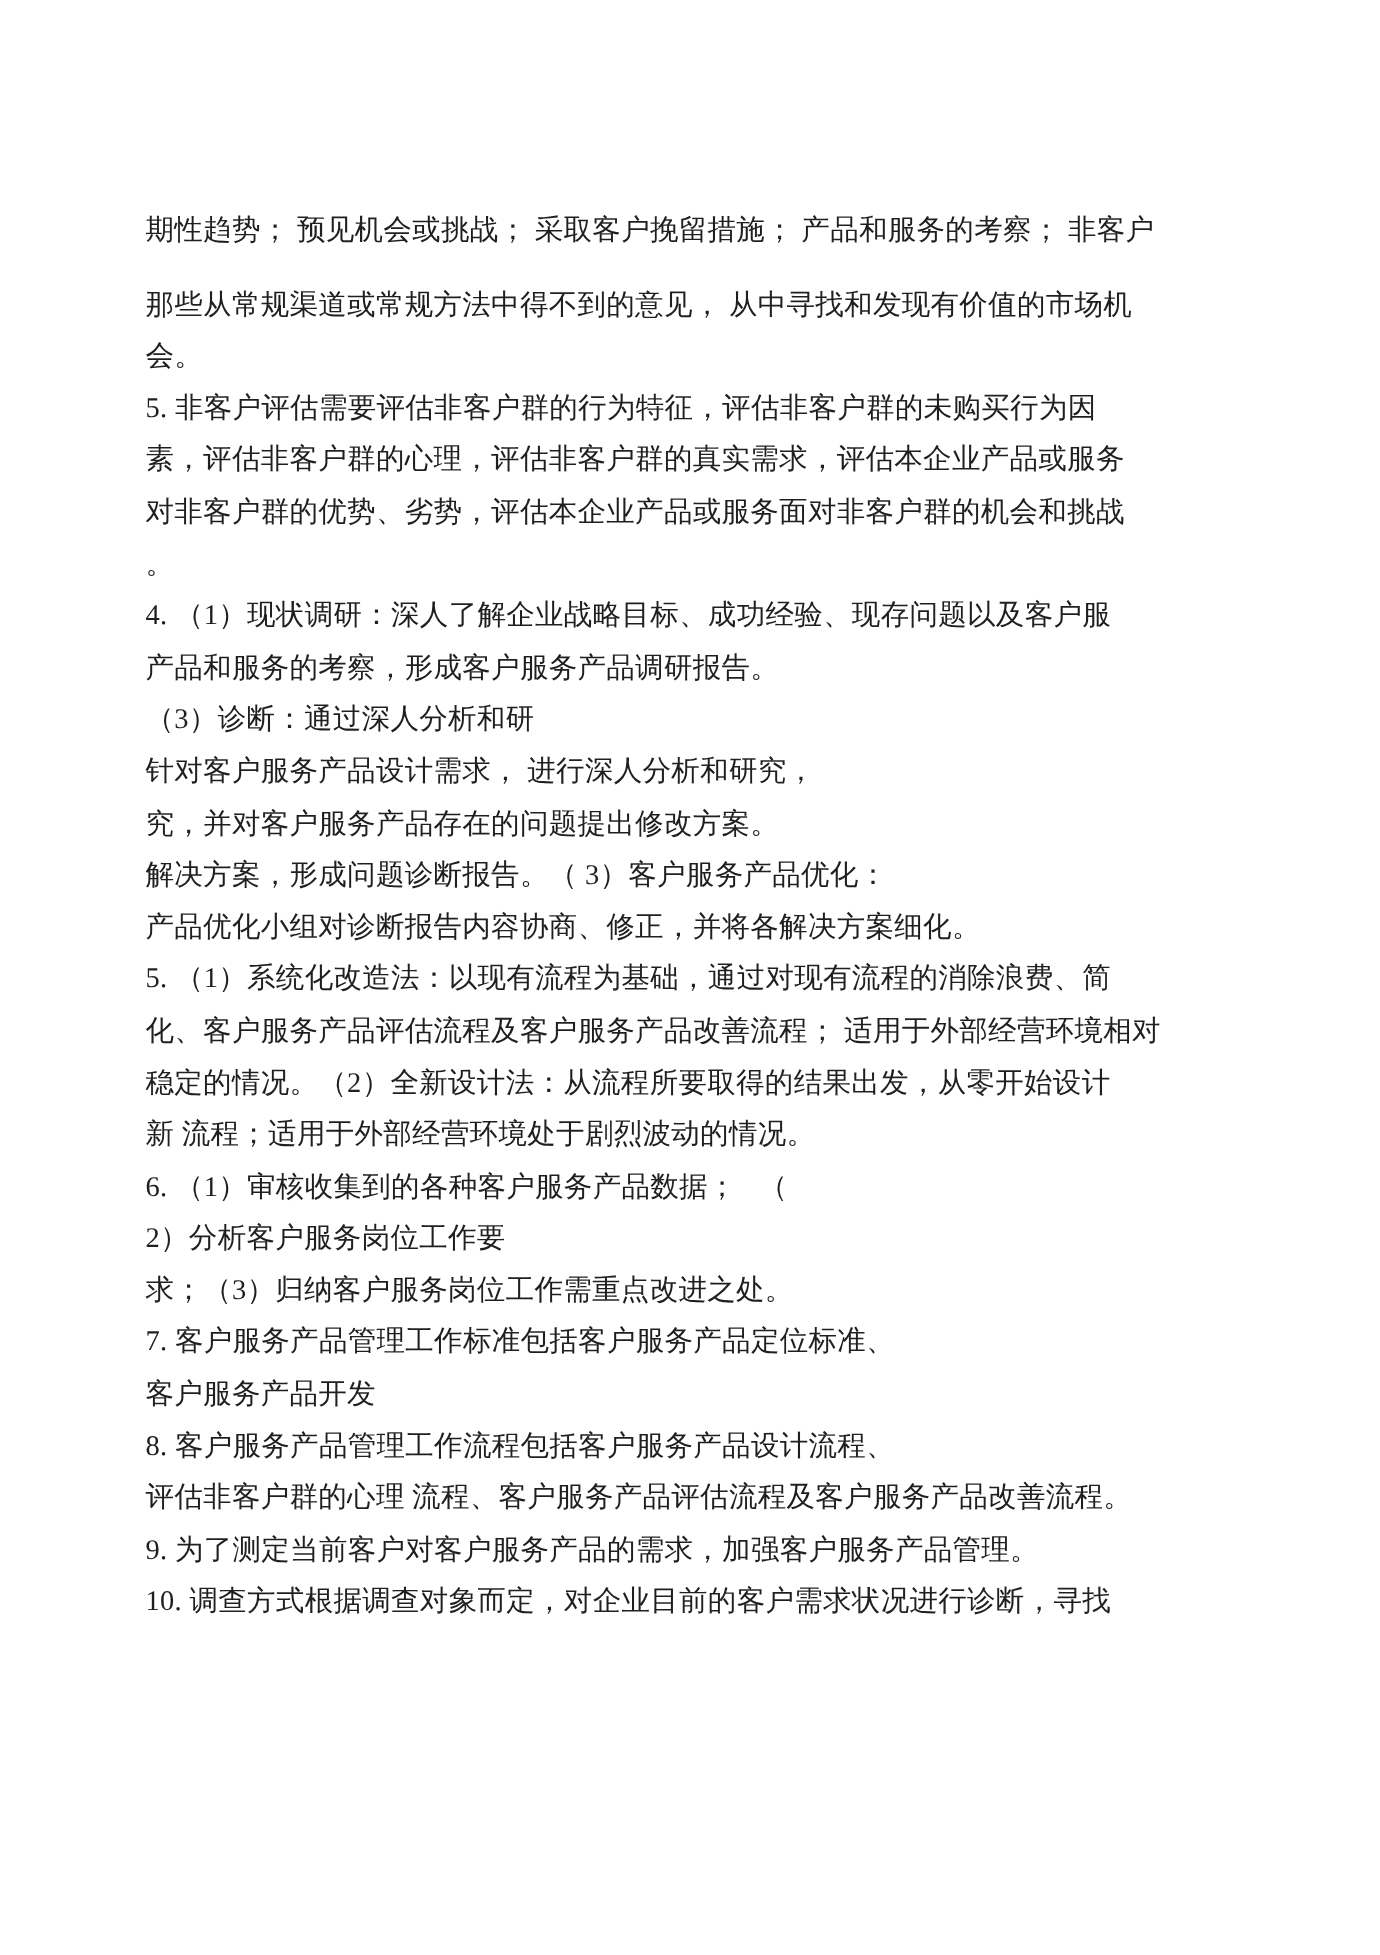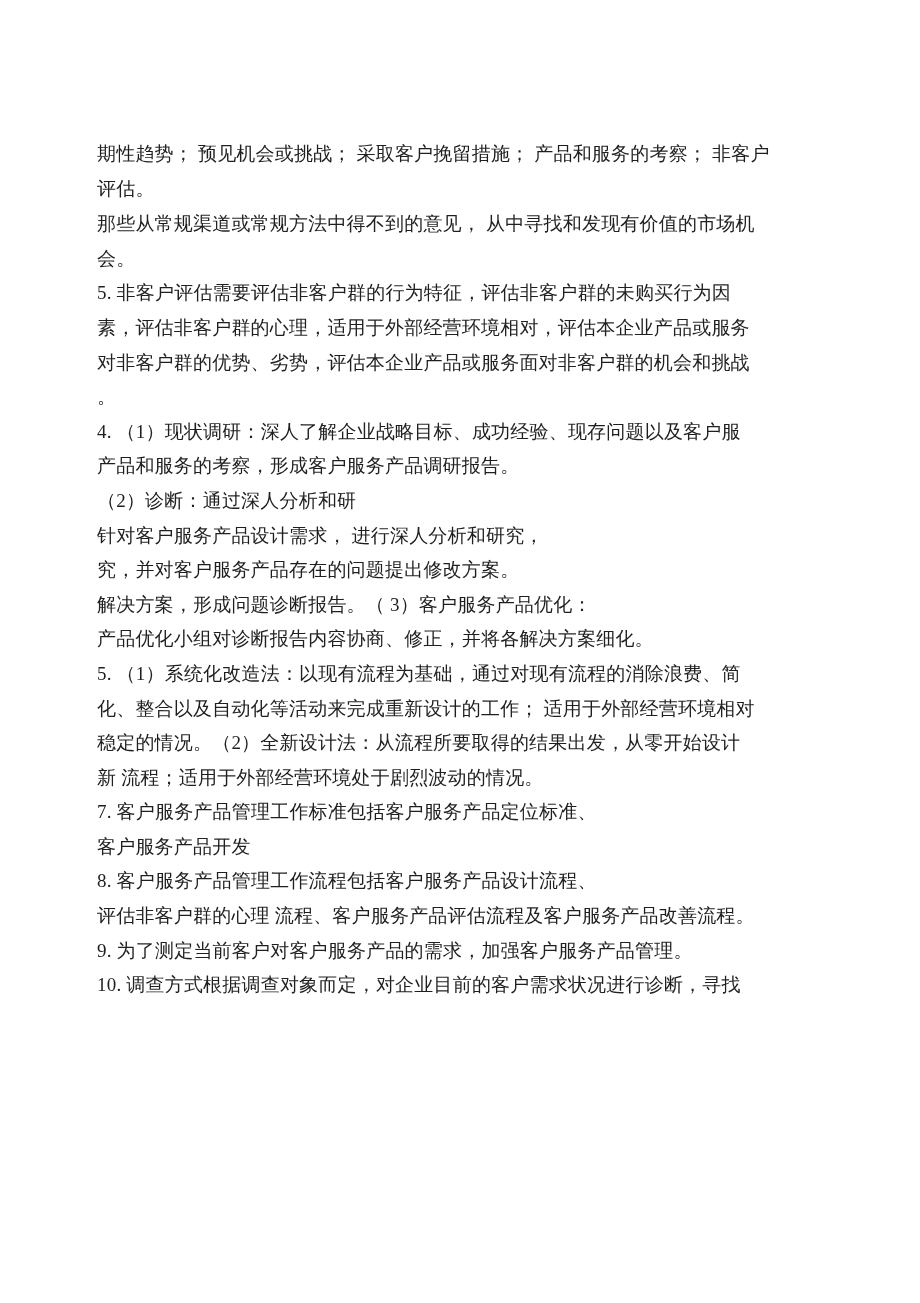--- a/index.html
+++ b/index.html
@@ -16,70 +16,74 @@
   }
   .page {
     position: relative;
     width: 920px;
     height: 1303px;
     background: var(--bg);
     padding: 137px 30px 0 97px;
     font-family: "Liberation Serif", "DejaVu Serif", serif;
   }
   .para { margin: 0; }
-  .para.gap-after { margin-bottom: 1px; }
+  .para.gap-after { margin-bottom: 15px; }
   .line {
     font-size: 19px;
     line-height: 34.6px;
     height: 34.6px;
     color: var(--ink);
     white-space: pre;
     letter-spacing: 0.2px;
     text-rendering: optimizeLegibility;
   }
 </style>
 </head>
 <body>
 
 <div class="page">
 
   <div class="para gap-after">
     <div class="line">期性趋势； 预见机会或挑战； 采取客户挽留措施； 产品和服务的考察； 非客户</div>
-    <div class="line">评估。</div>
   </div>
 
   <div class="para">
     <div class="line">那些从常规渠道或常规方法中得不到的意见， 从中寻找和发现有价值的市场机</div>
     <div class="line">会。</div>
   </div>
 
   <div class="para">
     <div class="line">5. 非客户评估需要评估非客户群的行为特征，评估非客户群的未购买行为因</div>
-    <div class="line">素，评估非客户群的心理，适用于外部经营环境相对，评估本企业产品或服务</div>
+    <div class="line">素，评估非客户群的心理，评估非客户群的真实需求，评估本企业产品或服务</div>
     <div class="line">对非客户群的优势、劣势，评估本企业产品或服务面对非客户群的机会和挑战</div>
     <div class="line">。</div>
   </div>
 
   <div class="para">
     <div class="line">4. （1）现状调研：深人了解企业战略目标、成功经验、现存问题以及客户服</div>
     <div class="line">产品和服务的考察，形成客户服务产品调研报告。</div>
-    <div class="line">（2）诊断：通过深人分析和研</div>
+    <div class="line">（3）诊断：通过深人分析和研</div>
     <div class="line">针对客户服务产品设计需求， 进行深人分析和研究，</div>
     <div class="line">究，并对客户服务产品存在的问题提出修改方案。</div>
     <div class="line">解决方案，形成问题诊断报告。（ 3）客户服务产品优化：</div>
     <div class="line">产品优化小组对诊断报告内容协商、修正，并将各解决方案细化。</div>
   </div>
 
   <div class="para">
     <div class="line">5. （1）系统化改造法：以现有流程为基础，通过对现有流程的消除浪费、简</div>
-    <div class="line">化、整合以及自动化等活动来完成重新设计的工作； 适用于外部经营环境相对</div>
+    <div class="line">化、客户服务产品评估流程及客户服务产品改善流程； 适用于外部经营环境相对</div>
     <div class="line">稳定的情况。（2）全新设计法：从流程所要取得的结果出发，从零开始设计</div>
     <div class="line">新 流程；适用于外部经营环境处于剧烈波动的情况。</div>
   </div>
 
+  <div class="para">
+    <div class="line">6. （1）审核收集到的各种客户服务产品数据；   （</div>
+    <div class="line">2）分析客户服务岗位工作要</div>
+    <div class="line">求；（3）归纳客户服务岗位工作需重点改进之处。</div>
+  </div>
 
   <div class="para">
     <div class="line">7. 客户服务产品管理工作标准包括客户服务产品定位标准、</div>
     <div class="line">客户服务产品开发</div>
   </div>
 
   <div class="para">
     <div class="line">8. 客户服务产品管理工作流程包括客户服务产品设计流程、</div>
     <div class="line">评估非客户群的心理 流程、客户服务产品评估流程及客户服务产品改善流程。</div>
   </div>

